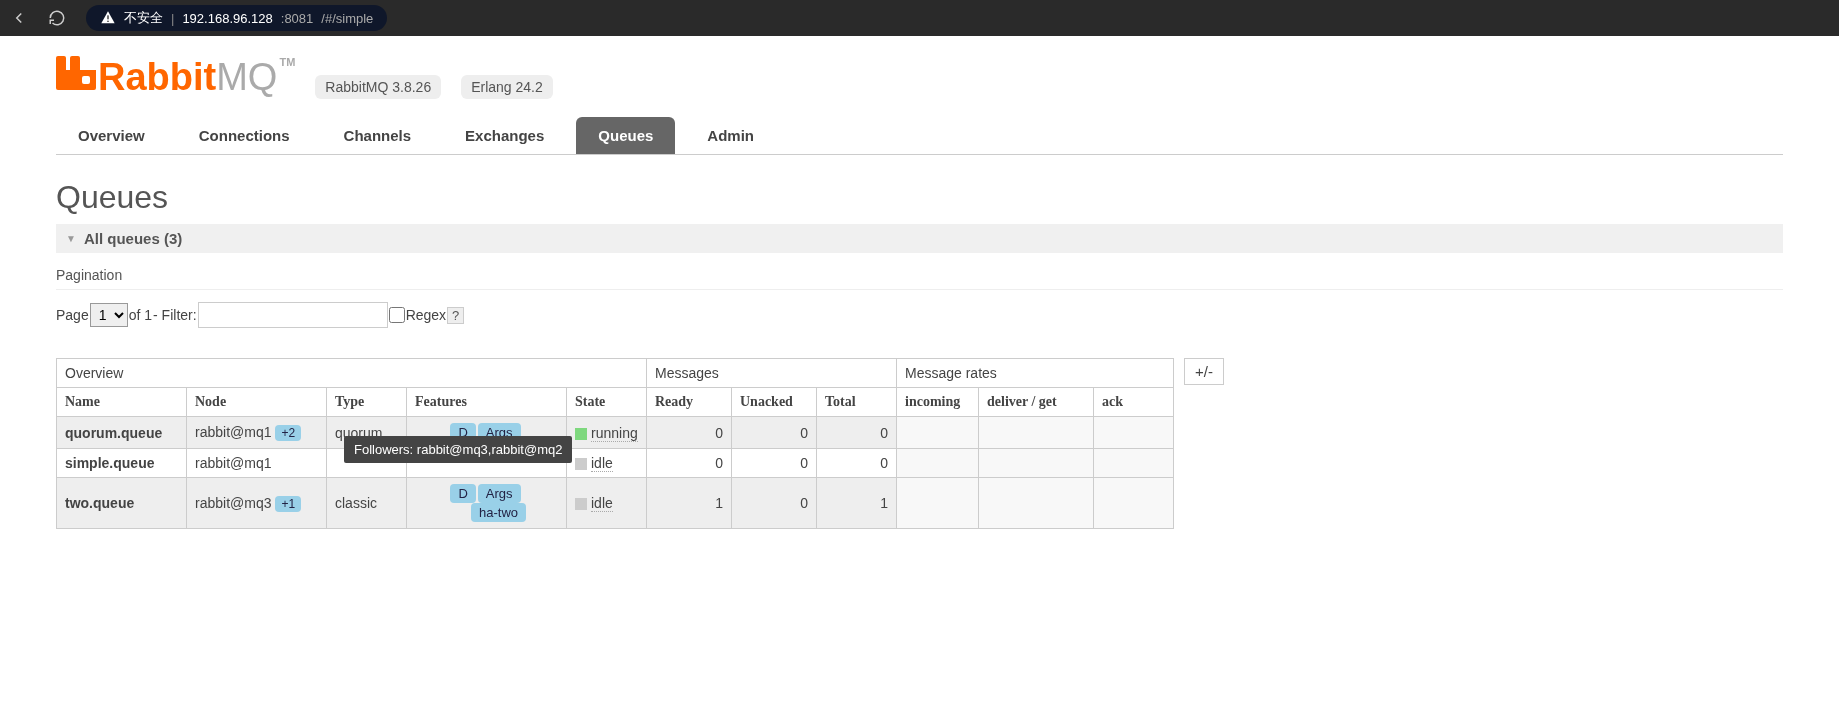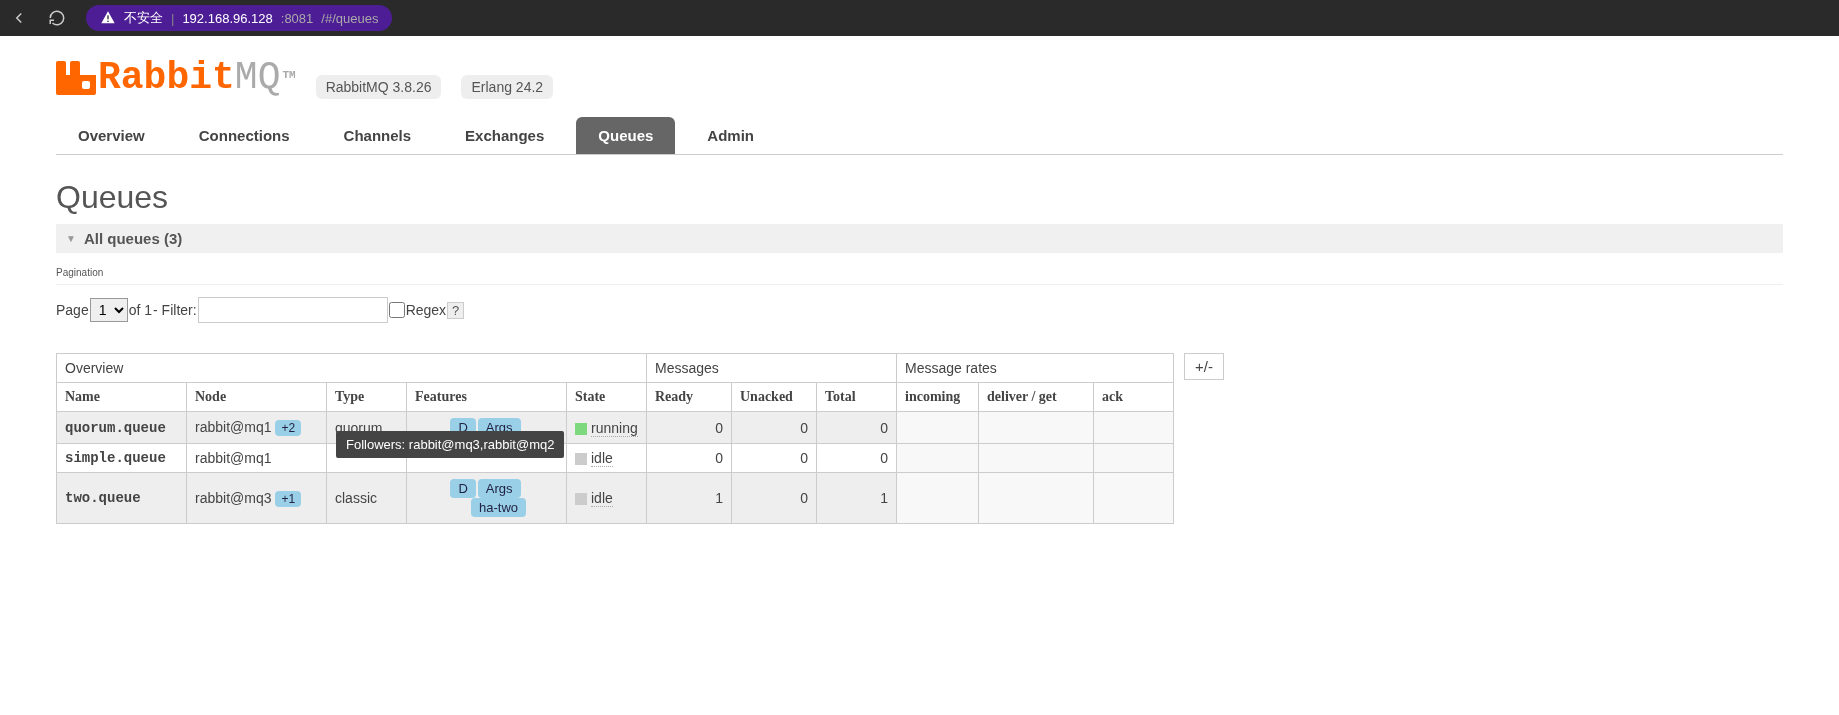--- a/index.html
+++ b/index.html
@@ -1,60 +1,60 @@
 <!DOCTYPE html>
 <html><head>
 <meta charset="utf-8">
 <style>
   * { box-sizing: border-box; margin: 0; padding: 0; }
   body { font-family: Verdana, Arial, sans-serif; background: #fff; color: #444; }
   
   .browser-bar { background: #2a2a2a; height: 36px; display: flex; align-items: center; padding: 0 10px; gap: 20px; }
   .browser-icon { color: #ccc; cursor: pointer; display: flex; align-items: center; }
-  .url-pill { background: #4c1d95; border-radius: 18px; padding: 4px 14px; display: flex; align-items: center; gap: 8px; color: #ccc; font-size: 13px; font-family: Arial, sans-serif; }
+  .url-pill { background: #0f172a; border-radius: 18px; padding: 4px 14px; display: flex; align-items: center; gap: 8px; color: #ccc; font-size: 13px; font-family: Arial, sans-serif; }
   .url-pill .warn { color: #fff; }
   .url-pill .sep { color: #888; }
   .url-pill .path { color: #aaa; }
   
   .content { padding: 20px 56px 40px 56px; }
   
   .logo-row { display: flex; align-items: flex-end; gap: 20px; margin-bottom: 18px; }
-  .logo-text { font-size: 38px; font-weight: bold; color: #444; display: flex; align-items: center; font-family: Liberation Mono, monospace; }
+  .logo-text { font-size: 38px; font-weight: bold; color: #444; display: flex; align-items: flex-start; }
   .logo-rabbit { color: #ff6600; }
   .logo-mq { color: #aaa; font-weight: normal; }
   .logo-tm { font-size: 11px; color: #aaa; margin-left: 2px; margin-bottom: 6px; }
   .logo-icon { width: 40px; height: 34px; fill: #ff6600; margin-right: 2px; }
   .version-badge { background: #eee; border-radius: 6px; padding: 4px 10px; font-size: 14px; color: #555; }
   
   .tabs { display: flex; border-bottom: 1px solid #ccc; margin-bottom: 24px; }
   .tab { padding: 10px 22px; font-size: 15px; font-weight: bold; color: #444; border-radius: 6px 6px 0 0; cursor: pointer; }
   .tab.active { background: #666; color: #fff; }
   .tab + .tab { margin-left: 10px; }
   
   h1 { font-size: 32px; color: #555; font-weight: normal; margin-bottom: 8px; }
   
   .section-header { background: #f0f0f0; padding: 6px 10px; font-size: 15px; font-weight: bold; color: #555; display: flex; align-items: center; gap: 8px; margin-bottom: 14px; }
   .tri-down { font-size: 10px; color: #999; }
   
-  .pagination-label { font-size: 10px; color: #555; margin-bottom: 12px; border-bottom: 1px solid #eee; padding-bottom: 6px; }
+  .pagination-label { font-size: 14px; color: #555; margin-bottom: 12px; border-bottom: 1px solid #eee; padding-bottom: 6px; }
   .pg-row { display: flex; align-items: center; gap: 1px; font-size: 14px; color: #444; margin-bottom: 30px; margin-top: 12px; }
   .pg-row select { font-size: 14px; padding: 2px 4px; border: 1px solid #999; }
   .pg-row input[type=text] { font-size: 14px; padding: 4px 6px; border: 1px solid #ccc; width: 190px; }
   .pg-row input[type=checkbox] { width: 16px; height: 16px; }
   .help-q { background: #eee; border: 1px solid #ccc; padding: 0 4px; font-size: 13px; color: #555; cursor: help; }
   
   .table-wrap { display: flex; align-items: flex-start; }
   table.queues { border-collapse: collapse; font-size: 14px; }
   table.queues th, table.queues td { border: 1px solid #ccc; padding: 6px 8px; text-align: left; color: #444; }
   table.queues th { background: #fff; font-weight: normal; }
   table.queues thead tr.group th { font-weight: normal; }
   table.queues thead tr.cols th { font-weight: bold; font-family: Liberation Serif, serif; }
   table.queues tbody tr:nth-child(odd) { background: #eee; }
   table.queues td.num { text-align: right; }
-  table.queues td.name { font-weight: bold; font-family: Liberation Mono, monospace; }
+  table.queues td.name { font-weight: bold; }
   table.queues td.empty { background: #f8f8f8; }
   
   .plus-badge { background: #99d0e8; border-radius: 4px; padding: 1px 6px; font-size: 12px; color: #224; margin-left: 4px; display: inline-block; }
   .feat-badge { background: #99d0e8; border-radius: 4px; padding: 2px 8px; font-size: 13px; color: #224; display: inline-block; margin-right: 2px; }
   .feat-badge.ha { font-weight: normal; margin-left: 26px; }
   .state-dot { display: inline-block; width: 12px; height: 12px; background: #7ed87e; margin-right: 4px; vertical-align: middle; }
   .state-dot.idle { background: #ccc; }
   .state-text { border-bottom: 1px dotted #aaa; }
   
   .plusminus { border: 1px solid #ccc; padding: 4px 10px; font-size: 15px; color: #444; margin-left: 10px; cursor: pointer; background: #fff; }
@@ -80,21 +80,21 @@
   <div class="url-pill">
     <svg width="16" height="16" viewBox="0 0 24 24" fill="#fff">
         <path d="M12 2 L22 20 L2 20 Z"></path>
         <rect x="11" y="8" width="2" height="6" fill="#2a2a2a"></rect>
         <rect x="11" y="16" width="2" height="2" fill="#2a2a2a"></rect>
       </svg>
     <span class="warn">不安全</span>
     <span class="sep">|</span>
     <span style="color:#fff">192.168.96.128</span>
       <span class="path">:8081</span>
-      <span class="path">/#/queues</span>
+      <span class="path">/#/simple</span>
   </div>
 </div>
 
 <div class="content">
 
   <div class="logo-row">
     <div class="logo-text">
       <svg class="logo-icon" viewBox="0 0 40 34">
         <rect x="0" y="0" width="10" height="18" rx="2"></rect>
         <rect x="14" y="0" width="10" height="18" rx="2"></rect>
@@ -196,15 +196,15 @@
             <td class="num">1</td>
             <td class="num">0</td>
             <td class="num">1</td>
             <td class="empty"></td>
             <td class="empty"></td>
             <td class="empty"></td>
           </tr>
         </tbody>
     </table>
     <div class="plusminus">+/-</div>
-    <div class="tooltip" style="top:78px; left:280px;">Followers: rabbit@mq3,rabbit@mq2</div>
+    <div class="tooltip" style="top:78px; left:288px;">Followers: rabbit@mq3,rabbit@mq2</div>
   </div>
 </div>
 
 </body></html>

